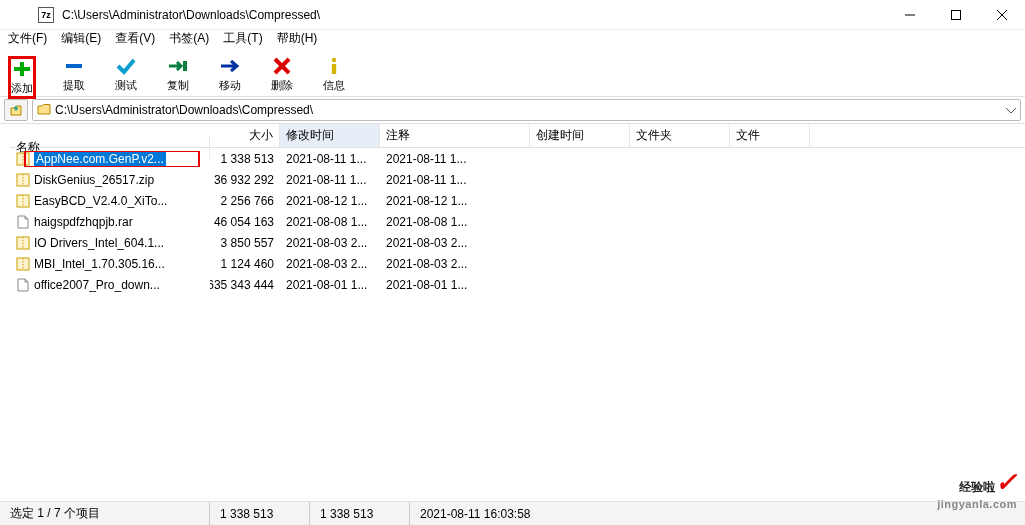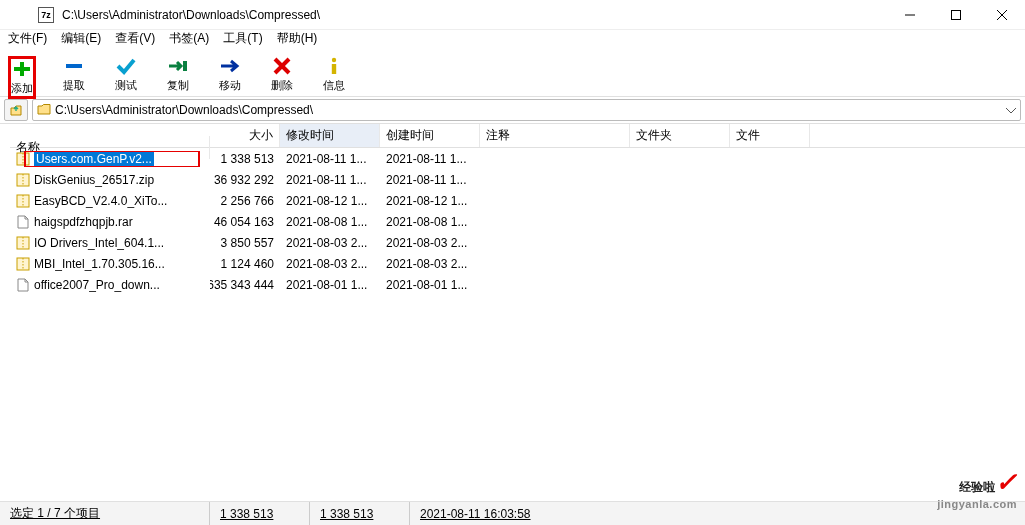--- a/index.html
+++ b/index.html
@@ -49,21 +49,21 @@
 .cell.mtime { width: 100px; }
 .cell.ctime { width: 100px; }
 .row.selected .cell.name .seltext { background: #0078d7; color: #fff; padding: 1px 2px; }
 .row.selected .cell.name { position: relative; }
 .selborder { border: 2.5px solid #e60000; position: absolute; left: 14px; right: 10px; height: 18px; pointer-events: none; }
 
 .fileicon { width: 14px; height: 14px; flex-shrink: 0; }
 
 
 .statusbar { position: absolute; bottom: 0; left: 0; right: 0; height: 24px; display: flex; align-items: center; border-top: 1px solid #e0e0e0; background: #f4f4f4; }
-.statusbar .cell { padding: 0 10px; border-right: 1px solid #ccc; height: 100%; display: flex; align-items: center; text-decoration: underline; }
+.statusbar .cell { padding: 0 10px; border-right: 1px solid #ccc; height: 100%; display: flex; align-items: center; }
 
 
 .watermark { position: absolute; right: 8px; bottom: 15px; text-align: right; }
 .watermark .line1 { font-size: 22px; font-weight: bold; color: #222; }
 .watermark .check { color: #e60000; font-size: 26px; font-weight: bold; font-style: italic; }
 .watermark .line2 { font-size: 11px; color: #888; font-weight: bold; letter-spacing: 0.5px; }
 </style>
 </head>
 <body>
 
@@ -179,34 +179,34 @@
           <path d="M0 0 L5 5 L10 0" fill="none" stroke="#555"></path>
         </svg>
     </span>
   </div>
 </div>
 
 <div class="colheaders">
   <div class="col name">名称</div>
   <div class="col size">大小</div>
   <div class="col mtime">修改时间</div>
+  <div class="col comment">注释</div>
   <div class="col ctime">创建时间</div>
-  <div class="col comment">注释</div>
   <div class="col folder">文件夹</div>
   <div class="col file">文件</div>
 </div>
 
 <div class="filelist" id="filelist">
     <div class="row selected">
       <div class="cell name">
         <svg class="fileicon">
           <rect x="1" y="1" width="12" height="12" fill="#fff4d0" stroke="#c9a000"></rect>
           <line x1="7" y1="1" x2="7" y2="13" stroke="#c9a000" stroke-dasharray="1.5 1.5"></line>
         </svg>
-        <span class="seltext">Users.com.GenP.v2...</span>
+        <span class="seltext">AppNee.com.GenP.v2...</span>
         <span class="selborder"></span>
       </div>
       <div class="cell size">1 338 513</div>
       <div class="cell mtime">2021-08-11 1...</div>
       <div class="cell ctime">2021-08-11 1...</div>
     </div>
     <div class="row">
       <div class="cell name">
         <svg class="fileicon">
           <rect x="1" y="1" width="12" height="12" fill="#fff4d0" stroke="#c9a000"></rect>

